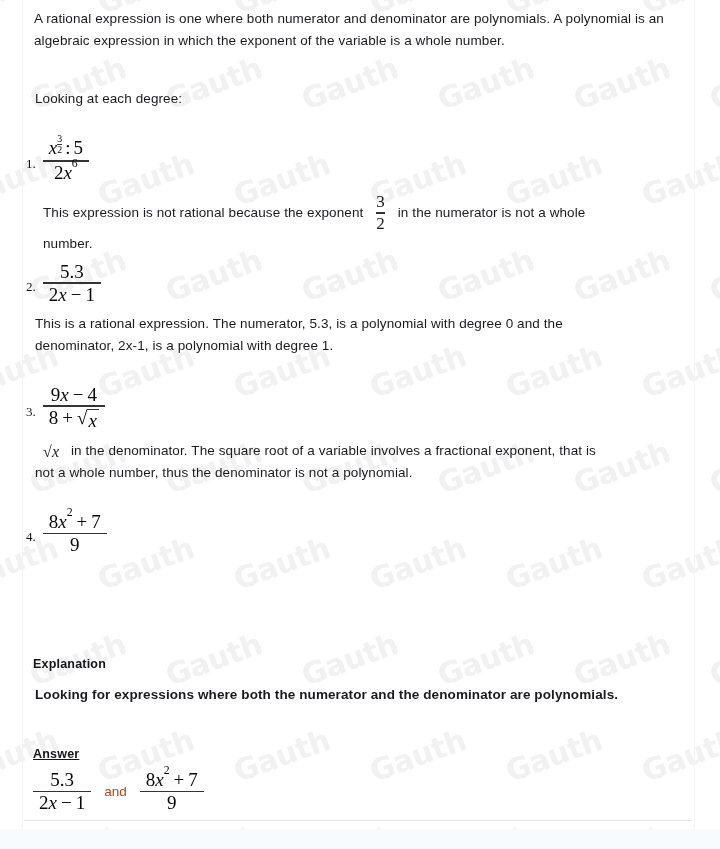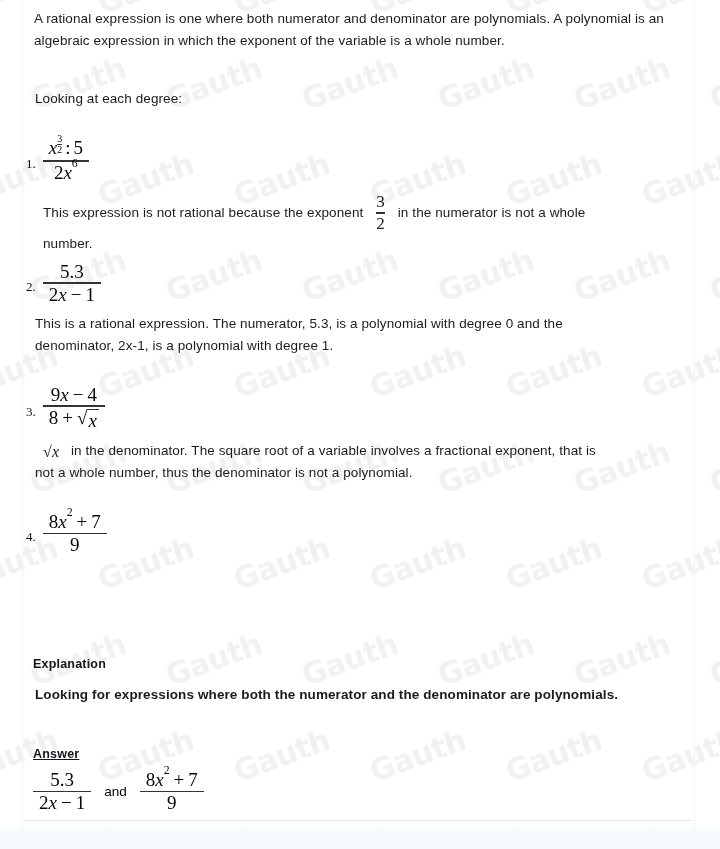--- a/index.html
+++ b/index.html
@@ -261,21 +261,21 @@
     align-items: center;
   }
   .answer-text {
     font-size: 13.5px;
     color: #1b1b1f;
     padding-left: 10px;
     letter-spacing: 0.1px;
   }
   .and-word {
     font-size: 13.5px;
-    color: #000000;
+    color: #c2410c;
     padding: 0 13px;
   }
 </style>
 </head>
 <body>
 
 <div class="watermark-layer" id="wm-layer">
     <span class="wm" style="color: rgb(241, 241, 241); left: -40px; top: -30px;">Gauth</span>
     <span class="wm" style="color: rgb(241, 241, 241); left: 96px; top: -30px;">Gauth</span>
     <span class="wm" style="color: rgb(241, 241, 241); left: 232px; top: -30px;">Gauth</span>

